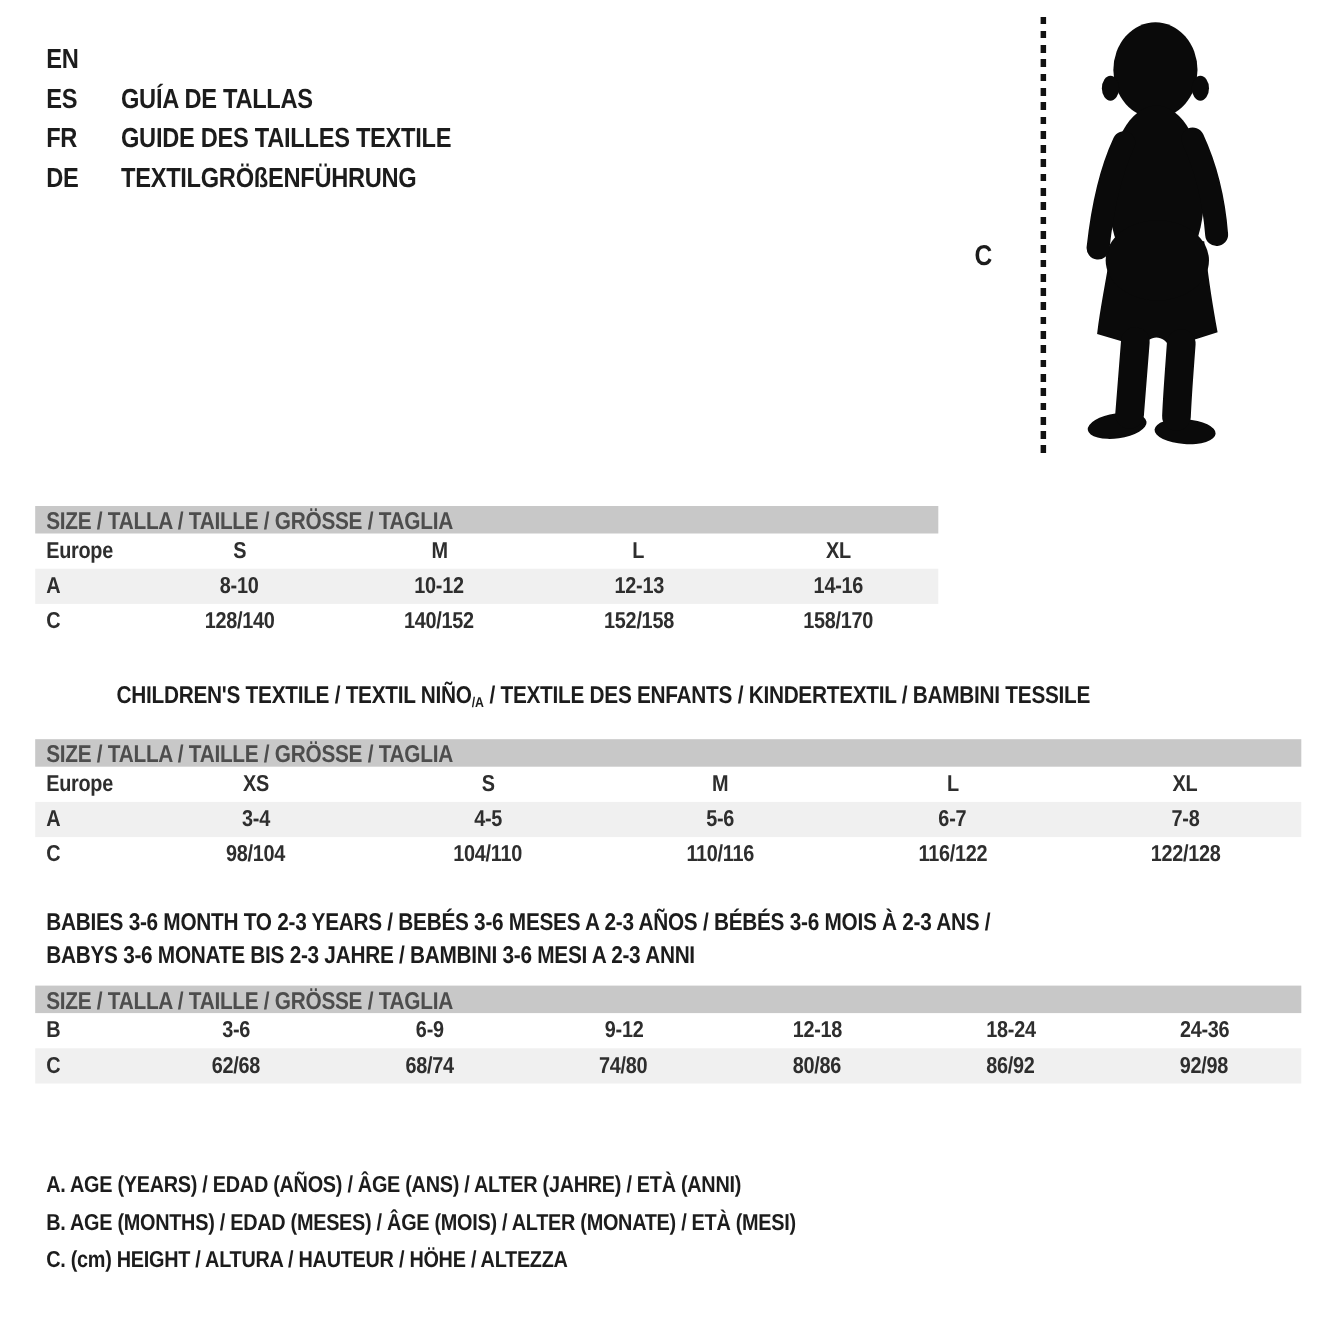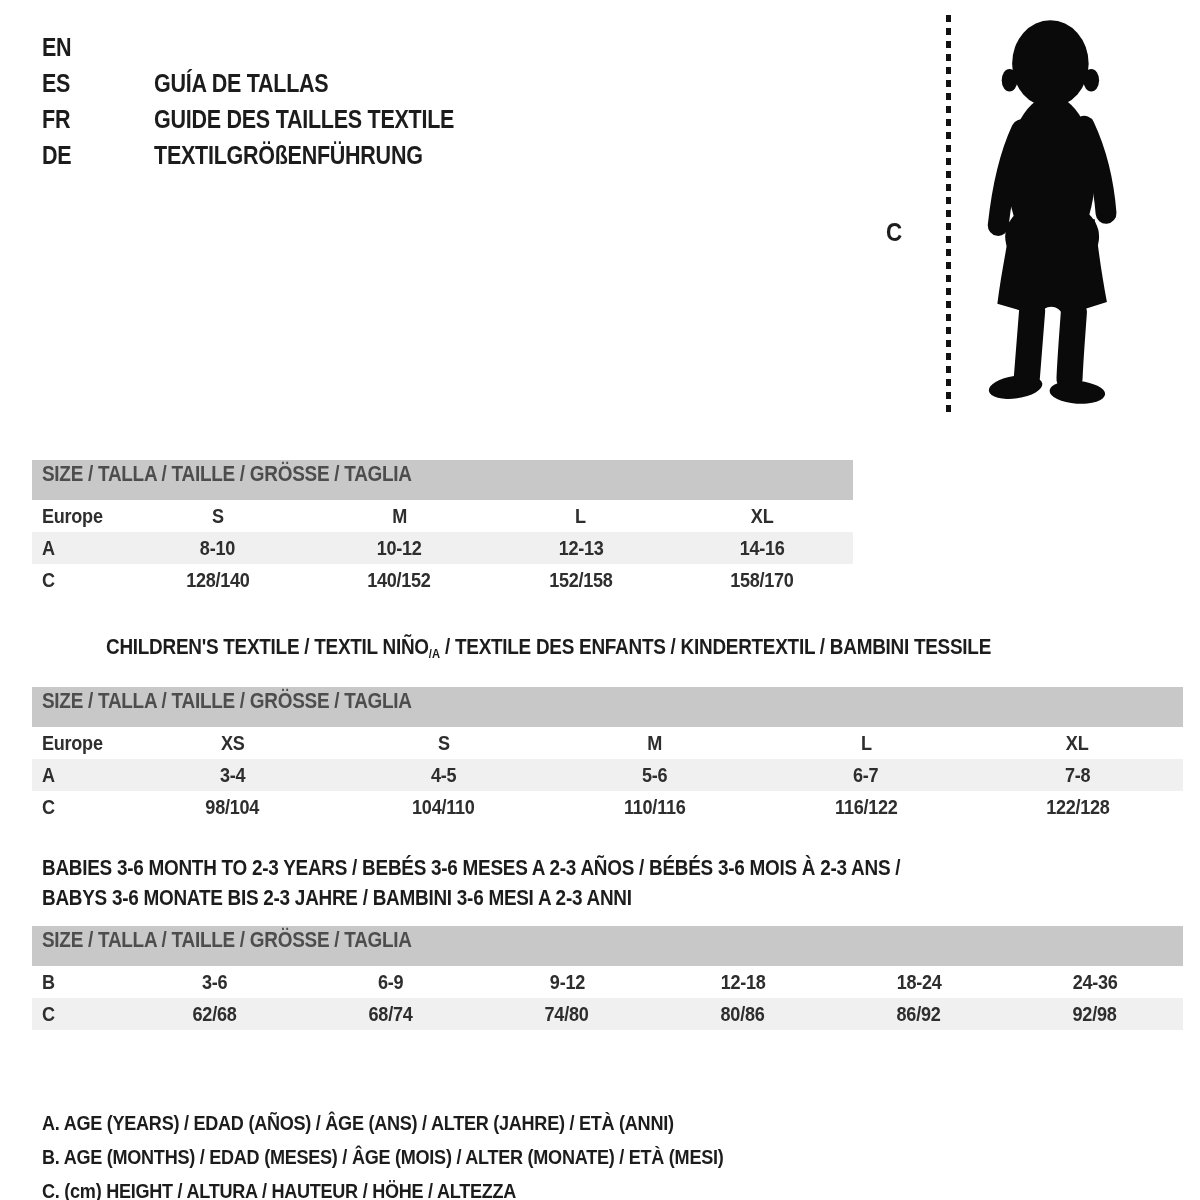--- a/index.html
+++ b/index.html
@@ -10,36 +10,36 @@
   }
   .page { width:1200px; height:1200px; padding-left:32px; position:relative; }
 
   
   .c-l { display:inline-block; transform:scaleX(.86); transform-origin:0 50%; white-space:nowrap; letter-spacing:-.3px; }
   .c-c { display:inline-block; transform:scaleX(.86); transform-origin:50% 50%; white-space:nowrap; letter-spacing:-.3px; }
 
   
   .top-row { position:relative; height:440px; }
   .langs { padding-top:33px; }
-  .lang-row { display:flex; height:36px; align-items:flex-start; font-size:25px;gap:44px; }
+  .lang-row { display:flex; height:36px; align-items:flex-end; font-size:25px; }
   .lang-code { width:78px; padding-left:10px; }
 
   .figure { position:absolute; left:854px; top:15px; width:260px; height:400px; }
   .measure-label { position:absolute; left:0; top:202px; font-size:26px; }
   .dotted-line { position:absolute; left:60px; top:0; width:5px; height:400px;
     background:repeating-linear-gradient(to bottom,#111 0 7px,transparent 7px 13px); }
   .baby { position:absolute; left:78px; top:0; width:178px; height:400px; }
 
   
   .section-title { font-size:22px; line-height:22px; padding-left:10px; }
   .title-children { margin-top:40px;text-align:center; }
   .title-babies { margin-top:30px; line-height:30px; }
   .sub { font-size:13px; vertical-align:-4px; letter-spacing:0; }
 
-  .size-bar { height:40px; background:#c8c8c8; color:#4d4d4d; font-size:22px;
+  .size-bar { height:25px; background:#c8c8c8; color:#4d4d4d; font-size:22px;
     line-height:28px; padding-left:10px; }
   .bar-junior { margin-top:20px; }
   .bar-children { margin-top:22px; }
   .bar-babies { margin-top:13px; }
 
   .w-junior { width:821px; }
   .w-full { width:1151px; }
 
   .trow { display:flex; height:32px; align-items:center; font-size:21px; color:#2e2e2e; }
   .trow.stripe { background:#f0f0f0; }

